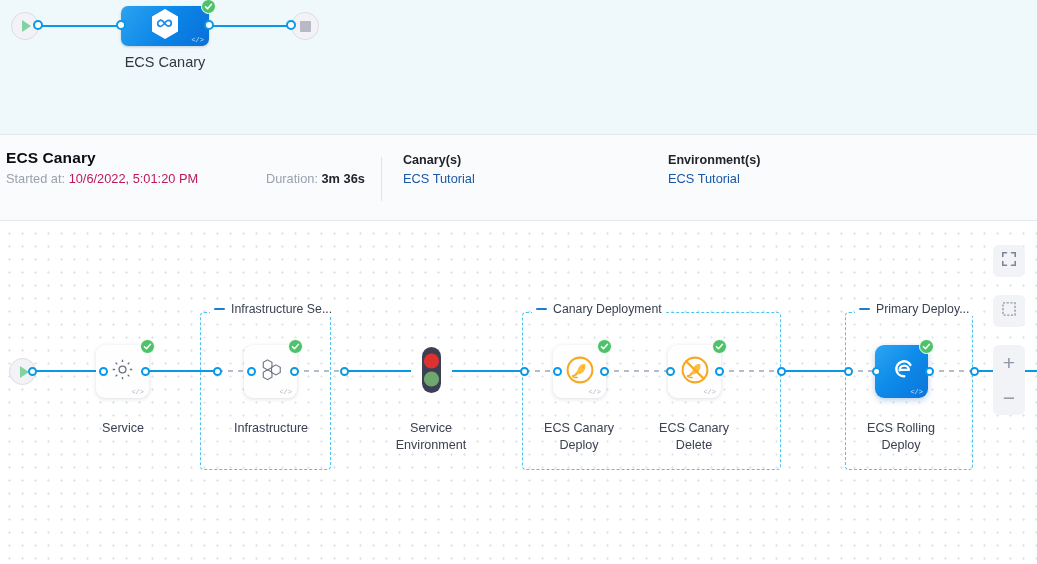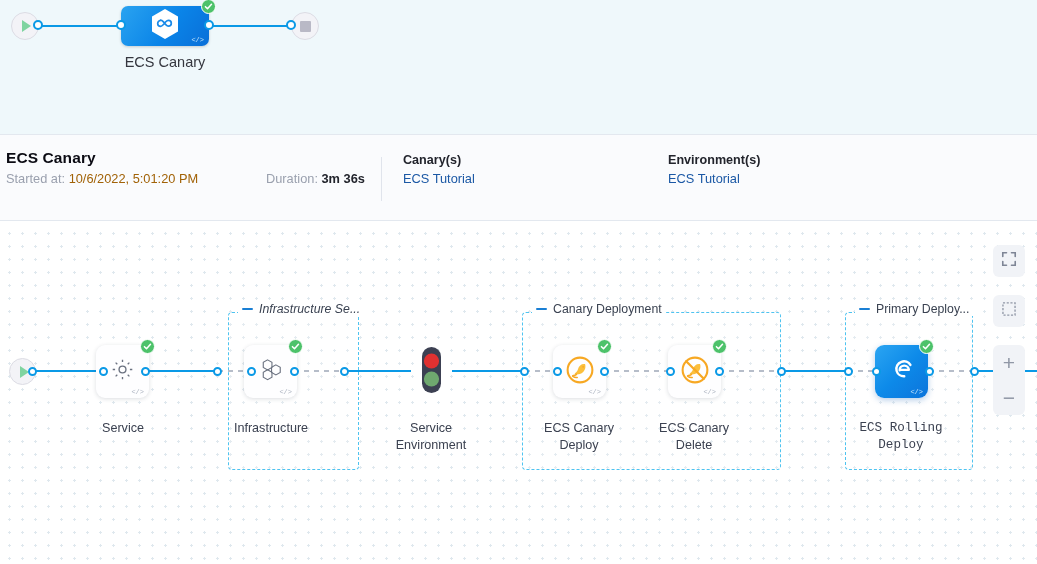--- a/index.html
+++ b/index.html
@@ -72,21 +72,21 @@
     position:absolute; left:0; top:135px; width:1037px; height:86px;
     background:#fafbfd; border-bottom:1px solid #e3e8ef;
   }
   .exec-title {
     position:absolute; left:6px; top:14px;
     font-size:15.5px; font-weight:bold; color:#0b0b13; letter-spacing:.1px;
   }
   .exec-started {
     position:absolute; left:6px; top:36px; font-size:12.8px; color:#9aa0ae;
   }
-  .exec-started b { color:#a16207; font-weight:normal; }
+  .exec-started b { color:#be185d; font-weight:normal; }
   .exec-duration {
     position:absolute; left:266px; top:36px; font-size:12.8px; color:#9aa0ae;
   }
   .exec-duration b { color:#22242c; font-weight:bold; }
   .vrule {
     position:absolute; left:381px; top:22px; width:1px; height:44px; background:#e0e4ec;
   }
   .meta-col { position:absolute; top:18px; }
   .meta-col.svc { left:403px; }
   .meta-col.env { left:668px; }
@@ -220,21 +220,21 @@
   </div>
 
   <div class="meta-col env">
     <div class="meta-head">Environment(s)</div>
     <div class="meta-link">ECS Tutorial</div>
   </div>
 </div>
 
 <div id="canvas">
 
-  <div class="group" style="left:228px; top:90px; width:131px; height:158px;font-style:italic;">
+  <div class="group" style="left:200px; top:90px; width:131px; height:158px;">
     <div class="group-title">
       <i class="group-dash"></i>
       <span>Infrastructure Se...</span>
     </div>
   </div>
 
   <div class="group" style="left:522px; top:90px; width:259px; height:158px;">
     <div class="group-title">
       <i class="group-dash"></i>
       <span>Canary Deployment</span>
@@ -380,21 +380,21 @@
         <path d="M12.5 15.2c0-2.7 2.2-4.9 4.9-4.9 2.6 0 4.8 2 4.9 4.6H12.6" fill="none" stroke="#ffffff" stroke-width="2.6" stroke-linecap="round" stroke-linejoin="round"></path>
       </svg>
     </span>
     <span class="code-mark">&lt;/&gt;</span>
     <span class="status-check" style="right:-6px;top:-6px;">
       <svg width="9" height="9" viewBox="0 0 10 10">
           <path d="M1.6 5.2 L3.9 7.5 L8.3 2.6" fill="none" stroke="#fff" stroke-width="1.7" stroke-linecap="round" stroke-linejoin="round"></path>
         </svg>
     </span>
   </div>
-  <div class="node-label" style="left:826px; top:182px;font-family:Liberation Mono, monospace;">
+  <div class="node-label" style="left:826px; top:182px;">
     <div>ECS Rolling</div>
     <div>Deploy</div>
   </div>
 
   <div class="ctrl" id="ctrl-fullscreen">
     <span>
       <svg width="16" height="16" viewBox="0 0 18 18" fill="none" stroke="#7e8595" stroke-width="1.8" stroke-linecap="round">
         <path d="M2 6.2V2h4.2M11.8 2H16v4.2M16 11.8V16h-4.2M6.2 16H2v-4.2"></path>
       </svg>
     </span>

